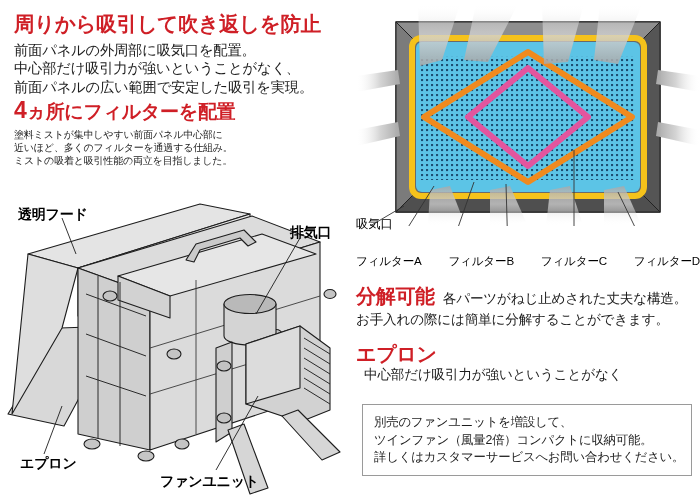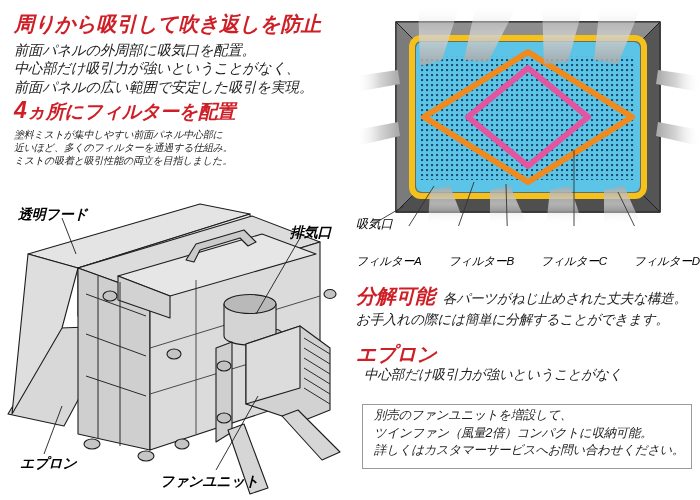--- a/index.html
+++ b/index.html
@@ -1,21 +1,21 @@
 <!DOCTYPE html>
 <html><head>
 <meta charset="utf-8">
 <style>
   html,body{margin:0;padding:0;}
   body{
     width:700px;height:500px;overflow:hidden;background:#ffffff;
     font-family:"Liberation Sans","DejaVu Sans",sans-serif;
     color:#1a1a1a;position:relative;
   }
-  .page{position:relative;width:576px;height:500px;font-style:italic;}
+  .page{position:relative;width:576px;height:500px;}
 
   
   .hl{
     color:#cf1f26;font-weight:bold;letter-spacing:-0.3px;
     white-space:nowrap;line-height:1;
   }
   .body-txt{
     color:#1c1c1c;line-height:1.32;white-space:nowrap;
     letter-spacing:-0.2px;
   }
@@ -55,21 +55,21 @@
     font-size:13.6px;color:#1c1c1c;display:block;margin-top:3px;
     letter-spacing:-0.2px;white-space:nowrap;
   }
   #feature-1{top:286px;}
   #feature-2{top:344px;}
 
   
   #note-box{
     position:absolute;left:362px;top:404px;width:330px;
     border:1px solid #9a9a9a;box-sizing:border-box;
-    padding:2px 9px 8px 11px;background:#fff;
+    padding:9px 9px 8px 11px;background:#fff;
   }
   #note-box div{font-size:12.4px;line-height:1.42;color:#1c1c1c;
     white-space:nowrap;letter-spacing:-0.2px;}
   #footnote{
     position:absolute;left:0;top:476px;width:692px;text-align:right;
     font-size:11.6px;color:#2a2a2a;letter-spacing:-0.2px;
   }
 
   
   #machine-illustration{position:absolute;left:0px;top:198px;width:352px;height:302px;}

